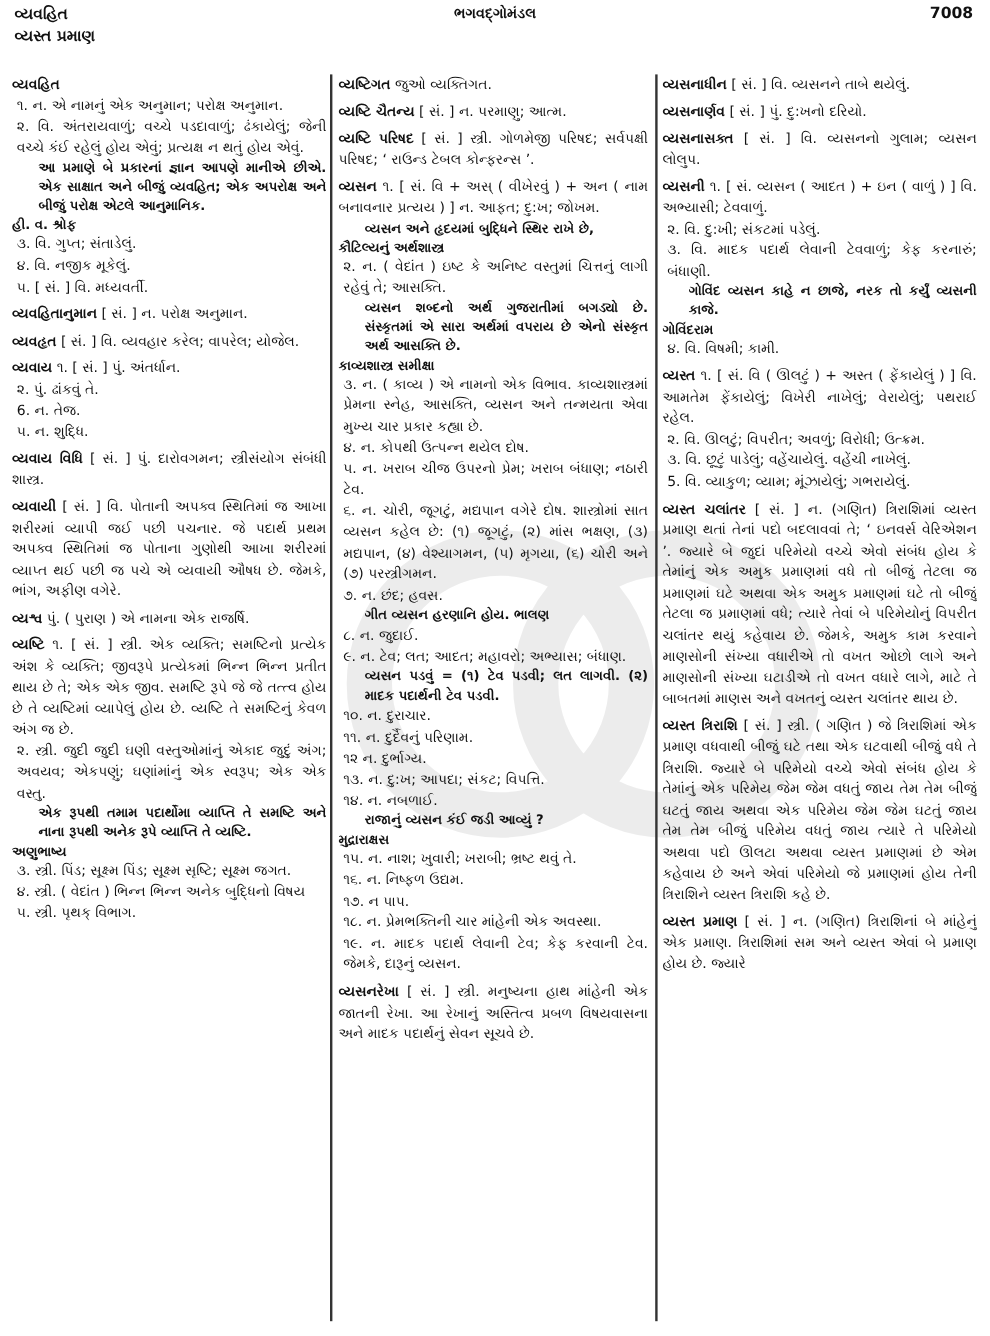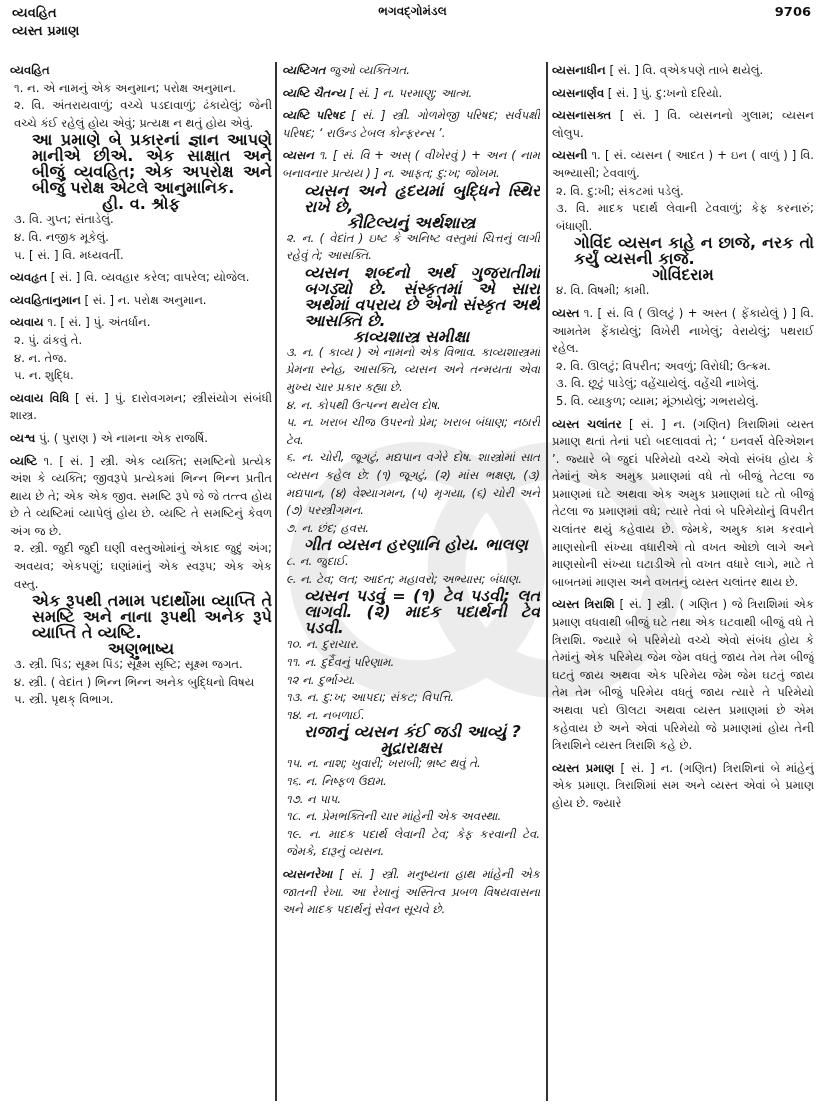--- a/index.html
+++ b/index.html
@@ -10,69 +10,70 @@
   .watermark {
     position: absolute; left: 270px; top: 360px; width: 420px; height: 420px;
     pointer-events: none; opacity: 0.07;
   }
   .header { position: absolute; left: 0; top: 0; width: 825px; height: 60px; }
   .hw-left { position: absolute; left: 12px; top: 4px; font-weight: bold; font-size: 13px; line-height: 18px; }
   .hw-center { position: absolute; left: 0; right: 0; top: 4px; text-align: center; font-weight: bold; font-size: 12px; }
   .hw-right { position: absolute; right: 14px; top: 4px; font-weight: bold; font-size: 13px; }
   .col { position: absolute; top: 62px; bottom: 10px; overflow: hidden; }
   .col1 { left: 10px; width: 262px; }
-  .col2 { left: 282px; width: 258px; font-style: italic; }
+  .col2 { left: 282px; width: 258px; }
   .col3 { left: 552px; width: 262px; }
   .rule { position: absolute; top: 62px; bottom: 12px; width: 2px; background: #333; }
   .rule1 { left: 275px; }
   .rule2 { left: 546px; }
   .entry { margin: 0 0 5px 0; line-height: 17.6px; text-align: justify; }
   .hw { font-weight: bold; }
   .sense { display: block; padding-left: 4px; line-height: 17.6px; }
-  .quote { display: block; padding-left: 22px; font-weight: bold; font-size: 16px; line-height: 16px; }
-  .src { display: block; text-align: center; font-size: 16px; font-weight: bold; line-height: 15px; }
+  .quote { display: block; padding-left: 22px; font-weight: bold; font-size: 11px; line-height: 16px; }
+  .src { display: block; text-align: left; font-size: 11px; font-weight: bold; line-height: 15px; }
 </style>
 </head>
 <body>
 
 <svg class="watermark" viewBox="0 0 100 100">
   <circle cx="35" cy="50" r="26" fill="none" stroke="#000" stroke-width="9"></circle>
   <circle cx="68" cy="50" r="26" fill="none" stroke="#000" stroke-width="9"></circle>
 </svg>
 
 <div class="header">
   <div class="hw-left">
     <div>વ્યવહિત</div>
     <div>વ્યસ્ત પ્રમાણ</div>
   </div>
   <div class="hw-center">ભગવદ્ગોમંડલ</div>
-  <div class="hw-right">9706</div>
+  <div class="hw-right">7008</div>
 </div>
 
 <div class="rule rule1"></div>
 <div class="rule rule2"></div>
 
 <div class="col col1">
     <div class="entry"><span class="hw">વ્યવહિત</span><span class="sense">૧. ન. એ નામનું એક અનુમાન; પરોક્ષ અનુમાન.</span><span class="sense">૨. વિ. અંતરાયવાળું; વચ્ચે પડદાવાળું; ઢંકાયેલું; જેની વચ્ચે કંઈ રહેલું હોય એવું; પ્રત્યક્ષ ન થતું હોય એવું.</span><span class="quote">આ પ્રમાણે બે પ્રકારનાં જ્ઞાન આપણે માનીએ છીએ. એક સાક્ષાત અને બીજું વ્યવહિત; એક અપરોક્ષ અને બીજું પરોક્ષ એટલે આનુમાનિક.</span><span class="src">હી. વ. શ્રોફ</span><span class="sense">૩. વિ. ગુપ્ત; સંતાડેલું.</span><span class="sense">૪. વિ. નજીક મૂકેલું.</span><span class="sense">૫. [ સં. ] વિ. મધ્યવર્તી.</span></div>
+    <div class="entry"><span class="hw">વ્યવહિતાનુમાન</span> <span>[ સં. ] ન. પરોક્ષ અનુમાન.</span></div>
     <div class="entry"><span class="hw">વ્યવહૃત</span> <span>[ સં. ] વિ. વ્યવહાર કરેલ; વાપરેલ; યોજેલ.</span></div>
-    <div class="entry"><span class="hw">વ્યવહિતાનુમાન</span> <span>[ સં. ] ન. પરોક્ષ અનુમાન.</span></div>
-    <div class="entry"><span class="hw">વ્યવાય</span> <span>૧. [ સં. ] પું. અંતર્ધાન.</span><span class="sense">૨. પું. ઢાંકવું તે.</span><span class="sense">૪. ન. તેજ.</span><span class="sense">૫. ન. શુદ્ધિ.</span></div>
+    <div class="entry"><span class="hw">વ્યવાય</span> <span>૧. [ સં. ] પું. અંતર્ધાન.</span><span class="sense">૨. પું. ઢાંકવું તે.</span><span class="sense">6. ન. તેજ.</span><span class="sense">૫. ન. શુદ્ધિ.</span></div>
     <div class="entry"><span class="hw">વ્યવાય વિધિ</span> <span>[ સં. ] પું. દારોવગમન; સ્ત્રીસંયોગ સંબંધી શાસ્ત્ર.</span></div>
+    <div class="entry"><span class="hw">વ્યવાયી</span> <span>[ સં. ] વિ. પોતાની અપક્વ સ્થિતિમાં જ આખા શરીરમાં વ્યાપી જઈ પછી પચનાર. જે પદાર્થ પ્રથમ અપક્વ સ્થિતિમાં જ પોતાના ગુણોથી આખા શરીરમાં વ્યાપ્ત થઈ પછી જ પચે એ વ્યવાયી ઔષધ છે. જેમકે, ભાંગ, અફીણ વગેરે.</span></div>
     <div class="entry"><span class="hw">વ્યશ્વ</span> <span>પું. ( પુરાણ ) એ નામના એક રાજર્ષિ.</span></div>
     <div class="entry"><span class="hw">વ્યષ્ટિ</span> <span>૧. [ સં. ] સ્ત્રી. એક વ્યક્તિ; સમષ્ટિનો પ્રત્યેક અંશ કે વ્યક્તિ; જીવરૂપે પ્રત્યેકમાં ભિન્ન ભિન્ન પ્રતીત થાય છે તે; એક એક જીવ. સમષ્ટિ રૂપે જે જે તત્ત્વ હોય છે તે વ્યષ્ટિમાં વ્યાપેલું હોય છે. વ્યષ્ટિ તે સમષ્ટિનું કેવળ અંગ જ છે.</span><span class="sense">૨. સ્ત્રી. જુદી જુદી ઘણી વસ્તુઓમાંનું એકાદ જુદું અંગ; અવયવ; એકપણું; ઘણાંમાંનું એક સ્વરૂપ; એક એક વસ્તુ.</span><span class="quote">એક રૂપથી તમામ પદાર્થોમા વ્યાપ્તિ તે સમષ્ટિ અને નાના રૂપથી અનેક રૂપે વ્યાપ્તિ તે વ્યષ્ટિ.</span><span class="src">અણુભાષ્ય</span><span class="sense">૩. સ્ત્રી. પિંડ; સૂક્ષ્મ પિંડ; સૂક્ષ્મ સૃષ્ટિ; સૂક્ષ્મ જગત.</span><span class="sense">૪. સ્ત્રી. ( વેદાંત ) ભિન્ન ભિન્ન અનેક બુદ્ધિનો વિષય</span><span class="sense">૫. સ્ત્રી. પૃથક્ વિભાગ.</span></div>
   </div>
 <div class="col col2">
     <div class="entry"><span class="hw">વ્યષ્ટિગત</span> <span>જુઓ વ્યક્તિગત.</span></div>
     <div class="entry"><span class="hw">વ્યષ્ટિ ચૈતન્ય</span> <span>[ સં. ] ન. પરમાણુ; આત્મ.</span></div>
     <div class="entry"><span class="hw">વ્યષ્ટિ પરિષદ</span> <span>[ સં. ] સ્ત્રી. ગોળમેજી પરિષદ; સર્વપક્ષી પરિષદ; ‘ રાઉન્ડ ટેબલ કોન્ફરન્સ ’.</span></div>
     <div class="entry"><span class="hw">વ્યસન</span> <span>૧. [ સં. વિ + અસ્ ( વીખેરવું ) + અન ( નામ બનાવનાર પ્રત્યય ) ] ન. આફત; દુ:ખ; જોખમ.</span><span class="quote">વ્યસન અને હૃદયમાં બુદ્ધિને સ્થિર રાખે છે,</span><span class="src">કૌટિલ્યનું અર્થશાસ્ત્ર</span><span class="sense">૨. ન. ( વેદાંત ) ઇષ્ટ કે અનિષ્ટ વસ્તુમાં ચિત્તનું લાગી રહેવું તે; આસક્તિ.</span><span class="quote">વ્યસન શબ્દનો અર્થ ગુજરાતીમાં બગડ્યો છે. સંસ્કૃતમાં એ સારા અર્થમાં વપરાય છે એનો સંસ્કૃત અર્થ આસક્તિ છે.</span><span class="src">કાવ્યશાસ્ત્ર સમીક્ષા</span><span class="sense">૩. ન. ( કાવ્ય ) એ નામનો એક વિભાવ. કાવ્યશાસ્ત્રમાં પ્રેમના સ્નેહ, આસક્તિ, વ્યસન અને તન્મયતા એવા મુખ્ય ચાર પ્રકાર કહ્યા છે.</span><span class="sense">૪. ન. કોપથી ઉત્પન્ન થયેલ દોષ.</span><span class="sense">૫. ન. ખરાબ ચીજ ઉપરનો પ્રેમ; ખરાબ બંધાણ; નઠારી ટેવ.</span><span class="sense">૬. ન. ચોરી, જૂગટું, મદ્યપાન વગેરે દોષ. શાસ્ત્રોમાં સાત વ્યસન કહેલ છે: (૧) જૂગટું, (૨) માંસ ભક્ષણ, (૩) મદ્યપાન, (૪) વેશ્યાગમન, (૫) મૃગયા, (૬) ચોરી અને (૭) પરસ્ત્રીગમન.</span><span class="sense">૭. ન. છંદ; હવસ.</span><span class="quote">ગીત વ્યસન હરણાનિ હોય.          ભાલણ</span><span class="sense">૮. ન. જુદાઈ.</span><span class="sense">૯. ન. ટેવ; લત; આદત; મહાવરો; અભ્યાસ; બંધાણ.</span><span class="quote">વ્યસન પડવું = (૧) ટેવ પડવી; લત લાગવી. (૨) માદક પદાર્થની ટેવ પડવી.</span><span class="sense">૧૦. ન. દુરાચાર.</span><span class="sense">૧૧. ન. દુર્દૈવનું પરિણામ.</span><span class="sense">૧૨ ન. દુર્ભાગ્ય.</span><span class="sense">૧૩. ન. દુ:ખ; આપદા; સંકટ; વિપત્તિ.</span><span class="sense">૧૪. ન. નબળાઈ.</span><span class="quote">રાજાનું વ્યસન કંઈ જડી આવ્યું ?</span><span class="src">મુદ્રારાક્ષસ</span><span class="sense">૧૫. ન. નાશ; ખુવારી; ખરાબી; ભ્રષ્ટ થવું તે.</span><span class="sense">૧૬. ન. નિષ્ફળ ઉદ્યમ.</span><span class="sense">૧૭. ન પાપ.</span><span class="sense">૧૮. ન. પ્રેમભક્તિની ચાર માંહેની એક અવસ્થા.</span><span class="sense">૧૯. ન. માદક પદાર્થ લેવાની ટેવ; કેફ કરવાની ટેવ. જેમકે, દારૂનું વ્યસન.</span></div>
     <div class="entry"><span class="hw">વ્યસનરેખા</span> <span>[ સં. ] સ્ત્રી. મનુષ્યના હાથ માંહેની એક જાતની રેખા. આ રેખાનું અસ્તિત્વ પ્રબળ વિષયવાસના અને માદક પદાર્થનું સેવન સૂચવે છે.</span></div>
   </div>
 <div class="col col3">
-    <div class="entry"><span class="hw">વ્યસનાધીન</span> <span>[ સં. ] વિ. વ્એકપણે તાબે થયેલું.</span></div>
+    <div class="entry"><span class="hw">વ્યસનાધીન</span> <span>[ સં. ] વિ. વ્યસનને તાબે થયેલું.</span></div>
     <div class="entry"><span class="hw">વ્યસનાર્ણવ</span> <span>[ સં. ] પું. દુ:ખનો દરિયો.</span></div>
     <div class="entry"><span class="hw">વ્યસનાસક્ત</span> <span>[ સં. ] વિ. વ્યસનનો ગુલામ; વ્યસન લોલુપ.</span></div>
     <div class="entry"><span class="hw">વ્યસની</span> <span>૧. [ સં. વ્યસન ( આદત ) + ઇન ( વાળું ) ] વિ. અભ્યાસી; ટેવવાળું.</span><span class="sense">૨. વિ. દુ:ખી; સંકટમાં પડેલું.</span><span class="sense">૩. વિ. માદક પદાર્થ લેવાની ટેવવાળું; કેફ કરનારું; બંધાણી.</span><span class="quote">ગોવિંદ વ્યસન કાહે ન છાજે, નરક તો કર્યું વ્યસની કાજે.</span><span class="src">ગોવિંદરામ</span><span class="sense">૪. વિ. વિષમી; કામી.</span></div>
     <div class="entry"><span class="hw">વ્યસ્ત</span> <span>૧. [ સં. વિ ( ઊલટું ) + અસ્ત ( ફેંકાયેલું ) ] વિ. આમતેમ ફેંકાયેલું; વિખેરી નાખેલું; વેરાયેલું; પથરાઈ રહેલ.</span><span class="sense">૨. વિ. ઊલટું; વિપરીત; અવળું; વિરોધી; ઉત્ક્રમ.</span><span class="sense">૩. વિ. છૂટું પાડેલું; વહેંચાયેલું. વહેંચી નાખેલું.</span><span class="sense">5. વિ. વ્યાકુળ; વ્યામ; મૂંઝાયેલું; ગભરાયેલું.</span></div>
     <div class="entry"><span class="hw">વ્યસ્ત ચલાંતર</span> <span>[ સં. ] ન. (ગણિત) ત્રિરાશિમાં વ્યસ્ત પ્રમાણ થતાં તેનાં પદો બદલાવવાં તે; ‘ ઇનવર્સ વેરિએશન ’. જ્યારે બે જુદાં પરિમેયો વચ્ચે એવો સંબંધ હોય કે તેમાંનું એક અમુક પ્રમાણમાં વધે તો બીજું તેટલા જ પ્રમાણમાં ઘટે અથવા એક અમુક પ્રમાણમાં ઘટે તો બીજું તેટલા જ પ્રમાણમાં વધે; ત્યારે તેવાં બે પરિમેયોનું વિપરીત ચલાંતર થયું કહેવાય છે. જેમકે, અમુક કામ કરવાને માણસોની સંખ્યા વધારીએ તો વખત ઓછો લાગે અને માણસોની સંખ્યા ઘટાડીએ તો વખત વધારે લાગે, માટે તે બાબતમાં માણસ અને વખતનું વ્યસ્ત ચલાંતર થાય છે.</span></div>
     <div class="entry"><span class="hw">વ્યસ્ત ત્રિરાશિ</span> <span>[ સં. ] સ્ત્રી. ( ગણિત ) જે ત્રિરાશિમાં એક પ્રમાણ વધવાથી બીજું ઘટે તથા એક ઘટવાથી બીજું વધે તે ત્રિરાશિ. જ્યારે બે પરિમેયો વચ્ચે એવો સંબંધ હોય કે તેમાંનું એક પરિમેય જેમ જેમ વધતું જાય તેમ તેમ બીજું ઘટતું જાય અથવા એક પરિમેય જેમ જેમ ઘટતું જાય તેમ તેમ બીજું પરિમેય વધતું જાય ત્યારે તે પરિમેયો અથવા પદો ઊલટા અથવા વ્યસ્ત પ્રમાણમાં છે એમ કહેવાય છે અને એવાં પરિમેયો જે પ્રમાણમાં હોય તેની ત્રિરાશિને વ્યસ્ત ત્રિરાશિ કહે છે.</span></div>
     <div class="entry"><span class="hw">વ્યસ્ત પ્રમાણ</span> <span>[ સં. ] ન. (ગણિત) ત્રિરાશિનાં બે માંહેનું એક પ્રમાણ. ત્રિરાશિમાં સમ અને વ્યસ્ત એવાં બે પ્રમાણ હોય છે. જ્યારે</span></div>
   </div>
 
 </body></html>

